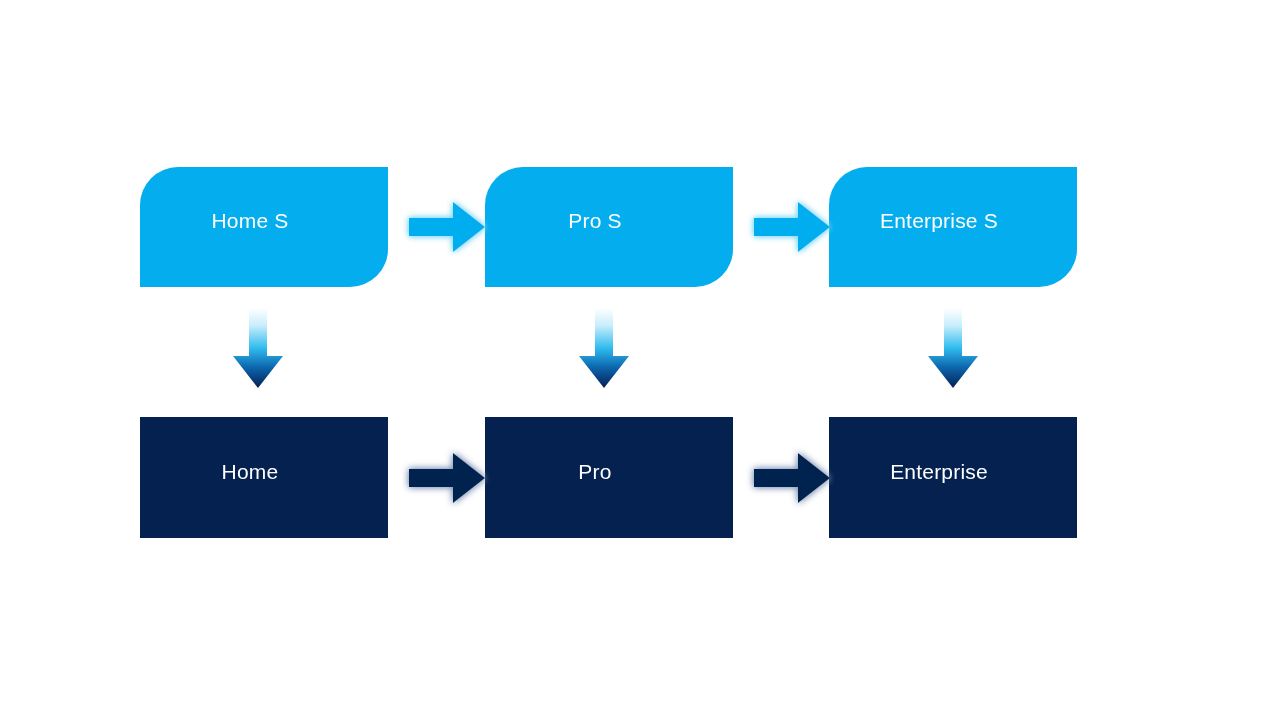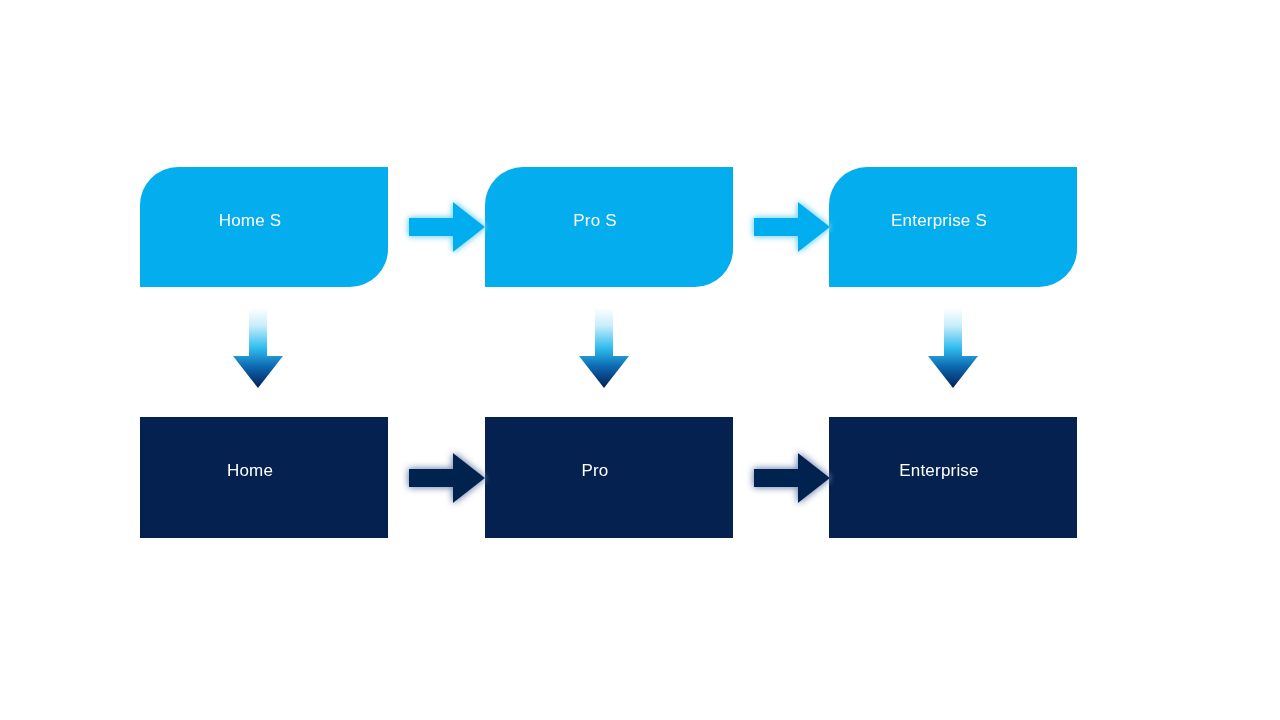--- a/index.html
+++ b/index.html
@@ -24,21 +24,21 @@
   }
 
   
   .node {
     position: absolute;
     box-sizing: border-box;
     display: flex;
     align-items: center;
     justify-content: center;
     color: #ffffff;
-    font-size: 17px;
+    font-size: 21px;
     font-weight: 400;
     letter-spacing: 0.2px;
     line-height: 1.1;
     user-select: none;
   }
 
   
   .node--service {
     background: #03ADEE;
     border-radius: 38px 0 38px 0;

